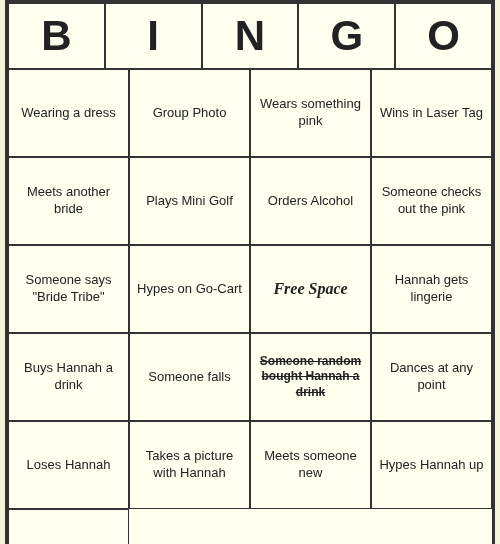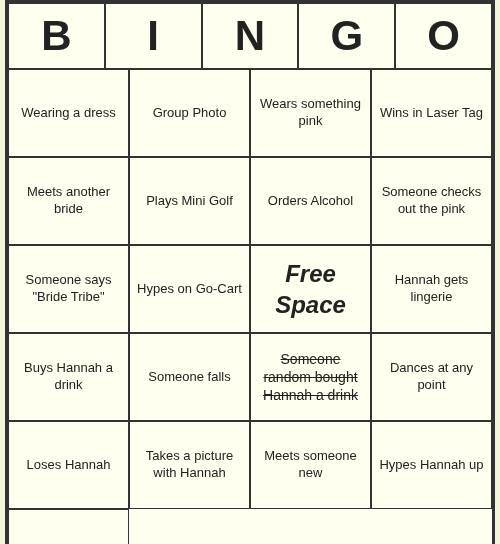--- a/index.html
+++ b/index.html
@@ -40,23 +40,24 @@
       min-height: 88px;
       display: flex;
       align-items: center;
       justify-content: center;
       background: #fffff0;
       font-size: 13px;
       line-height: 1.3;
       color: #222;
     }
     .cell.free-space {
-      font-size: 24px;
+      font-size: 16px;
       font-weight: bold;
       font-style: italic;
+      font-family: Liberation Serif, serif;
     }
   </style>
 </head>
 <body>
 
 <div class="bingo-card">
   <div class="bingo-header">
   <div class="header-cell">B</div>
       <div class="header-cell">I</div>
       <div class="header-cell">N</div>
@@ -100,21 +101,21 @@
       <div class="cell">
         <span>Hannah gets lingerie</span>
       </div>
       <div class="cell">
         <span>Buys Hannah a drink</span>
       </div>
       <div class="cell">
         <span>Someone falls</span>
       </div>
       <div class="cell">
-        <span class="" style="font-weight: normal; text-decoration: line-through; font-size: 14px;">Someone random bought Hannah a drink</span>
+        <span class="" style="font-weight: bold; text-decoration: line-through; font-size: 12px;">Someone random bought Hannah a drink</span>
       </div>
       <div class="cell">
         <span>Dances at any point</span>
       </div>
       <div class="cell">
         <span>Loses Hannah</span>
       </div>
       <div class="cell">
         <span>Takes a picture with Hannah</span>
       </div>

